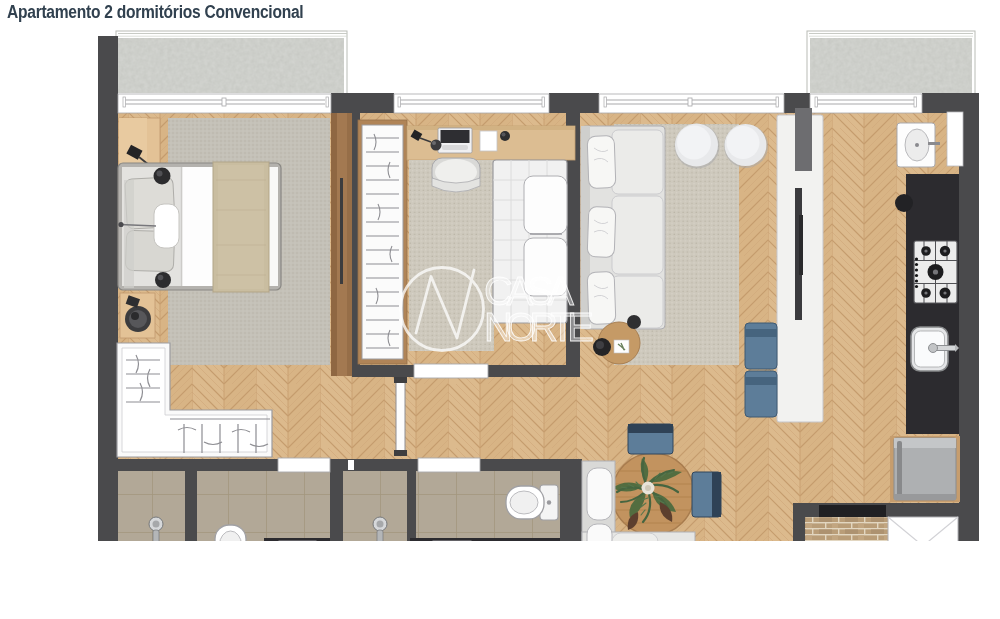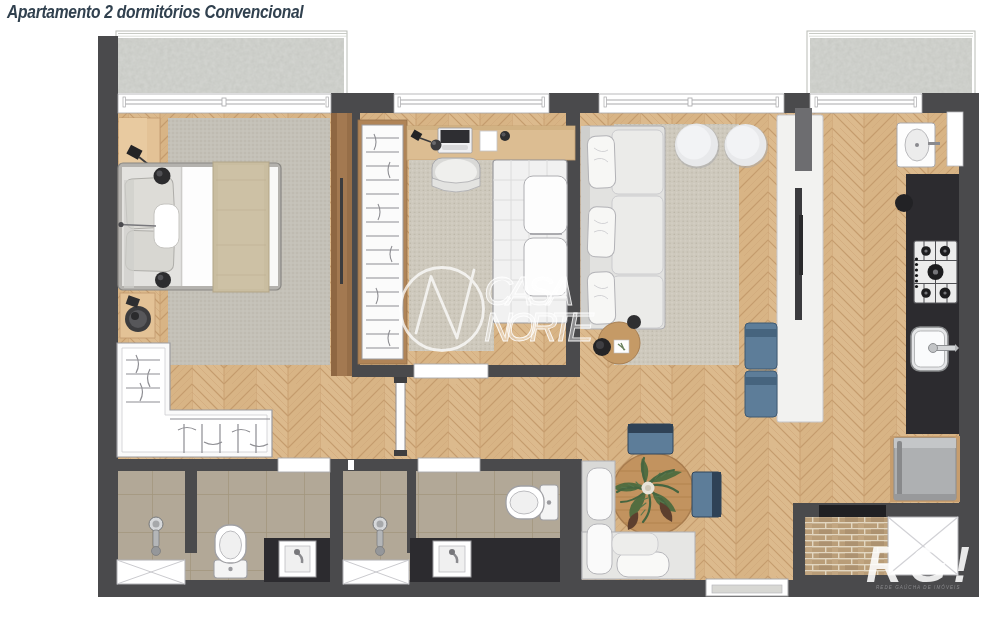--- a/index.html
+++ b/index.html
@@ -1,17 +1,17 @@
 <!DOCTYPE html>
 <html><head>
 <meta charset="utf-8">
 <style>
   html,body{margin:0;padding:0;background:#ffffff;}
-  .page{position:relative;width:1000px;height:619px;background:#ffffff;overflow:hidden;
-        font-family:"Liberation Sans", sans-serif;font-style:italic;}
+  .page{position:relative;width:1000px;height:541px;background:#ffffff;overflow:hidden;
+        font-family:"Liberation Sans", sans-serif;}
 </style>
 </head>
 <body>
 <div class="page">
 
 <div style="position:absolute;left:7px;top:2px;font-size:18px;font-weight:bold;color:#31414f;letter-spacing:-0.3px;white-space:nowrap;transform:scaleX(0.865);transform-origin:0 0;">Apartamento 2 dormitórios Convencional</div>
 <svg width="1000" height="619" viewBox="0 0 1000 619" style="position:absolute;left:0;top:0;">
 <defs>
 
   <pattern id="herr" width="64" height="64" patternUnits="userSpaceOnUse">

